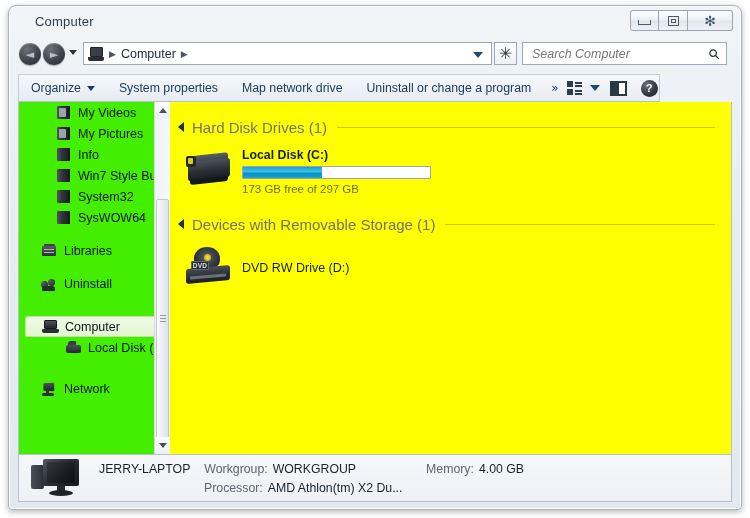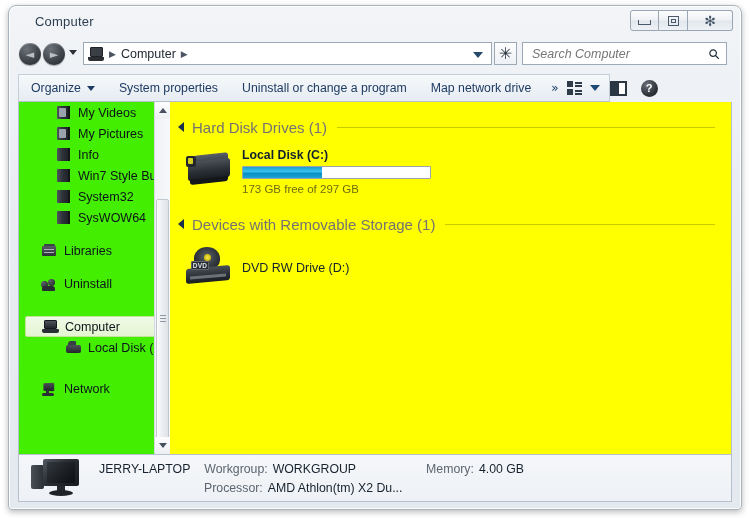--- a/index.html
+++ b/index.html
@@ -224,21 +224,21 @@
     color: #1d2b38;
     font-family: "DejaVu Sans", sans-serif;
     transform: rotate(-45deg);
   }
 
   
   #commandbar {
     position: absolute;
     left: 9px;
     top: 68px;
-    width: 592px;
+    width: 642px;
     height: 28px;
     background: linear-gradient(to bottom, #f7f9fb 0%, #eef2f6 50%, #e6ecf2 100%);
     border: 1px solid #c3cedb;
     border-bottom: 1px solid #b4c0cd;
     box-sizing: border-box;
     display: flex;
     align-items: center;
   }
   .cmd-item {
     font-size: 12.3px;
@@ -812,24 +812,24 @@
 
   <div id="commandbar">
     <div class="cmd-item">
       <span>Organize</span>
       <span class="cmd-caret"></span>
     </div>
     <div class="cmd-item">
       <span>System properties</span>
     </div>
     <div class="cmd-item">
+      <span>Map network drive</span>
+    </div>
+    <div class="cmd-item">
       <span>Uninstall or change a program</span>
-    </div>
-    <div class="cmd-item">
-      <span>Map network drive</span>
     </div>
     <div class="cmd-chevrons">»</div>
 
     <div id="cmd-right">
       <div id="view-icon">
         <span class="vsq t"></span>
           <span class="vsq b"></span>
         <span class="vln" style="top:1px"></span>
         <span class="vln" style="top:4px"></span>
         <span class="vln" style="top:9px"></span>

